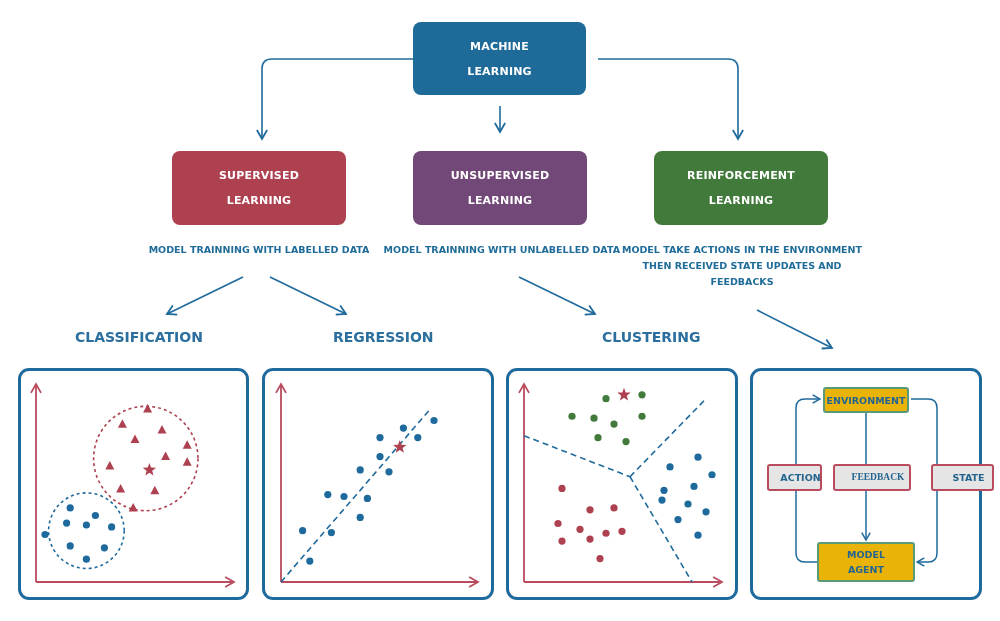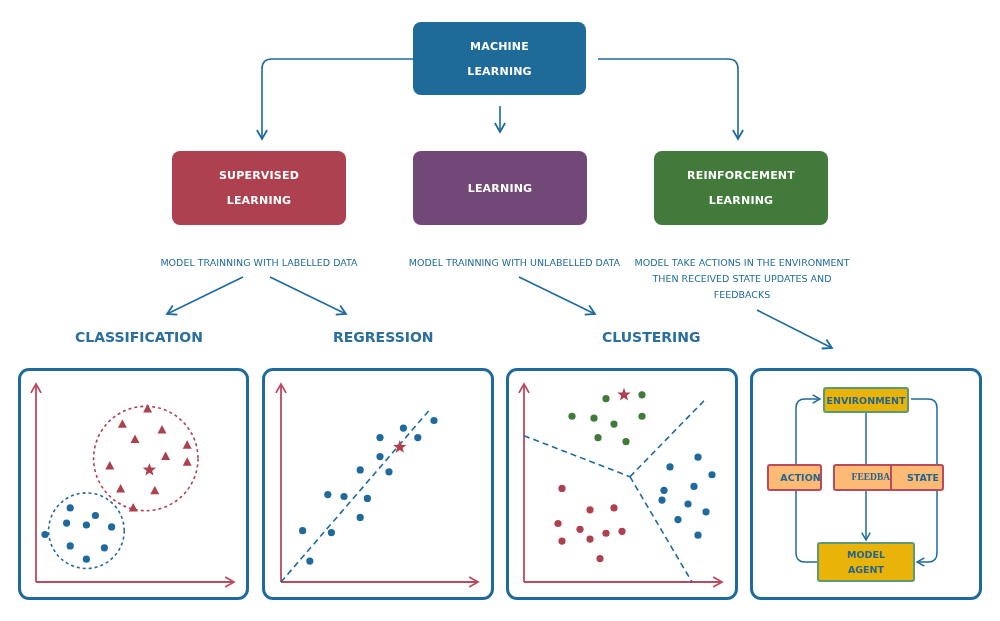--- a/index.html
+++ b/index.html
@@ -1,25 +1,25 @@
 <!DOCTYPE html>
 <html><head>
 <meta charset="utf-8">
 <style>
   html,body{margin:0;padding:0;background:#ffffff;}
   body{width:1000px;height:621px;position:relative;overflow:hidden;font-family:"DejaVu Sans","Liberation Sans",sans-serif;}
   .box{position:absolute;border-radius:8px;color:#fff;font-weight:bold;display:flex;align-items:center;justify-content:center;text-align:center;line-height:25px;font-size:11px;letter-spacing:0.2px;}
   .box span{display:block;}
-  .desc{position:absolute;color:#1f6b99;font-weight:normal;font-size:9.5px;text-align:center;line-height:16px;margin-top:13px;}
+  .desc{position:absolute;color:#1f6b99;font-weight:bold;font-size:9.5px;text-align:center;line-height:16px;}
   .cat{position:absolute;color:#2a6f9e;font-weight:bold;font-size:14px;}
   .panel{position:absolute;border:3px solid #1f6a9c;border-radius:11px;box-sizing:border-box;background:#fff;}
   svg.overlay{position:absolute;left:0;top:0;}
   .rl-box{position:absolute;box-sizing:border-box;border:2px solid;border-radius:3px;display:flex;align-items:center;justify-content:center;text-align:center;font-weight:bold;font-size:9.5px;color:#24658f;line-height:15px;}
   .rl-green{background:#eab308;border-color:#5b9a78;}
-  .rl-red{background:#fdba74;border-color:#b84b5e;padding-left:12px;}
+  .rl-red{background:#e5e5e5;border-color:#b84b5e;padding-left:12px;}
 </style>
 </head>
 <body>
 
 <svg class="overlay" width="1000" height="621">
   <defs>
     <marker id="ah" viewBox="0 0 10 10" refX="8" refY="5" markerWidth="8" markerHeight="8" orient="auto-start-reverse">
       <path d="M1,1 L8,5 L1,9" fill="none" stroke="#1f6a9c" stroke-width="1.4"></path>
     </marker>
   </defs>
@@ -40,20 +40,21 @@
 </div>
 
 <div class="box" style="left:172px;top:151px;width:174px;height:74px;background:#ae4150;">
   <div>
     <span>SUPERVISED</span>
     <span>LEARNING</span>
   </div>
 </div>
 <div class="box" style="left:413px;top:151px;width:174px;height:74px;background:#724878;">
   <div>
+    <span>UNSUPERVISED</span>
     <span>LEARNING</span>
   </div>
 </div>
 <div class="box" style="left:654px;top:151px;width:174px;height:74px;background:#417a3a;">
   <div>
     <span>REINFORCEMENT</span>
     <span>LEARNING</span>
   </div>
 </div>
 
@@ -163,19 +164,19 @@
   </svg>
 
 <svg class="overlay" width="1000" height="621">
   <path d="M817,562 L805,562 Q796,562 796,553 L796,408 Q796,399 805,399 L820,399" fill="none" stroke="#1f6a9c" stroke-width="1.5" marker-end="url(#bh)"></path>
   <path d="M866,412 L866,540" fill="none" stroke="#1f6a9c" stroke-width="1.5" marker-end="url(#bh)"></path>
   <path d="M911,399 L928,399 Q937,399 937,408 L937,553 Q937,562 928,562 L917,562" fill="none" stroke="#1f6a9c" stroke-width="1.5" marker-end="url(#bh)"></path>
 </svg>
 <div class="rl-box rl-green" style="left:823px;top:387px;width:86px;height:26px;">ENVIRONMENT</div>
 <div class="rl-box rl-red" style="left:767px;top:464px;width:55px;height:27px;">ACTION</div>
 <div class="rl-box rl-red" style="left:833px;top:464px;width:78px;height:27px;font-family:Liberation Serif, serif;">FEEDBACK</div>
-<div class="rl-box rl-red" style="left:890px;top:464px;width:54px;height:27px;">STATE</div>
+<div class="rl-box rl-red" style="left:931px;top:464px;width:63px;height:27px;">STATE</div>
 <div class="rl-box rl-green" style="left:817px;top:542px;width:98px;height:40px;">
   <div>
     <span style="display:block">MODEL</span>
     <span style="display:block">AGENT</span>
   </div>
 </div>
 
 </body></html>

